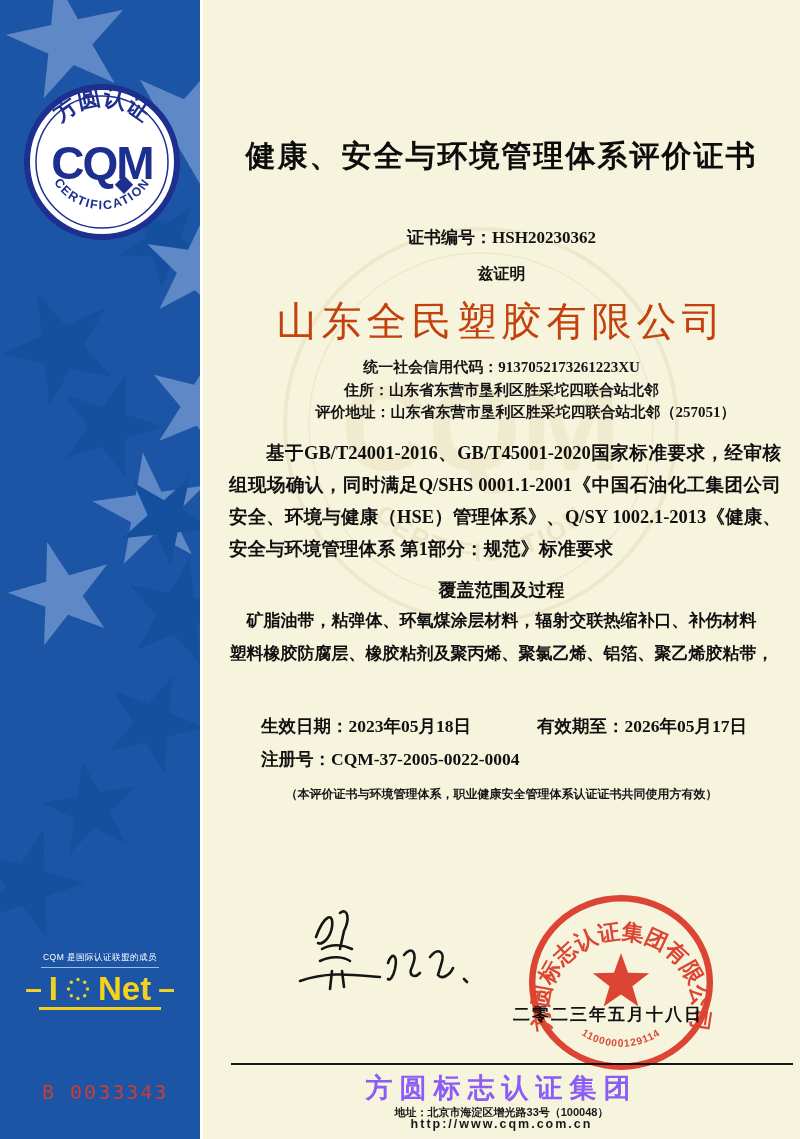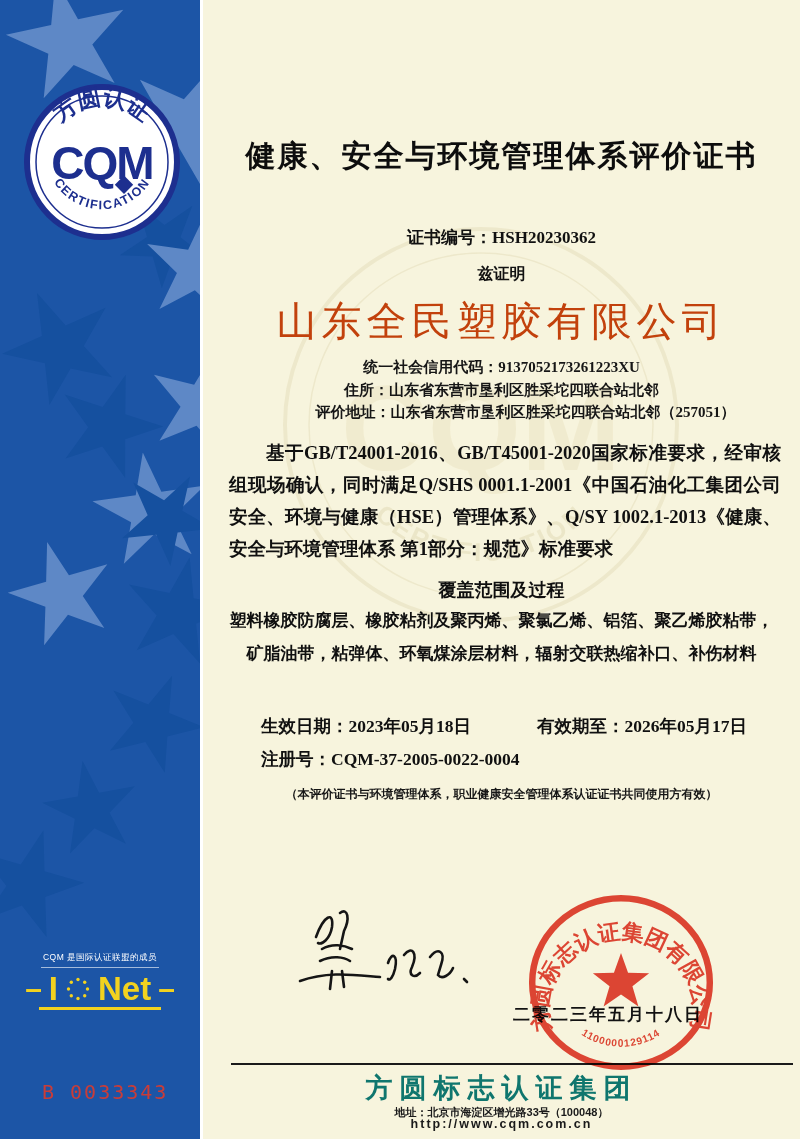--- a/index.html
+++ b/index.html
@@ -74,21 +74,21 @@
         font-weight:bold;font-size:12px;color:#161616;}
 
   .signature{position:absolute;left:85px;top:905px;width:200px;height:110px;}
   .issue-date{position:absolute;left:310px;top:1003px;font-weight:bold;font-size:17px;
         letter-spacing:2px;color:#121212;z-index:1;}
   .stamp{position:absolute;left:318px;top:890px;width:200px;height:185px;z-index:2;
          mix-blend-mode:multiply;}
 
   .footer-rule{position:absolute;left:28px;top:1063px;width:562px;height:2px;background:#1a1a1a;}
   .footer-org{position:absolute;left:0;top:1070px;width:100%;text-align:center;
-        font-weight:bold;font-size:27px;letter-spacing:7px;color:#0f766e;}
+        font-weight:bold;font-size:27px;letter-spacing:7px;color:#8b5cf6;}
   .footer-addr{position:absolute;left:0;top:1105px;width:100%;text-align:center;
         font-family:"Liberation Sans","DejaVu Sans",sans-serif;
         font-weight:bold;font-size:11px;color:#1a1a1a;}
   .footer-url{position:absolute;left:0;top:1117px;width:100%;text-align:center;
         font-family:"Liberation Sans","DejaVu Sans",sans-serif;
         font-weight:bold;font-size:12.5px;letter-spacing:2px;color:#1a1a1a;}
 </style>
 </head>
 <body>
 
@@ -179,22 +179,22 @@
     <div class="company">山东全民塑胶有限公司</div>
 
     <div class="credit">统一社会信用代码：9137052173261223XU</div>
     <div class="addr">住所：山东省东营市垦利区胜采坨四联合站北邻</div>
     <div class="evaladdr">评价地址：山东省东营市垦利区胜采坨四联合站北邻（257051）</div>
 
     <div class="basis">基于GB/T24001-2016、GB/T45001-2020国家标准要求，经审核组现场确认，同时满足Q/SHS 0001.1-2001《中国石油化工集团公司 安全、环境与健康（HSE）管理体系》、Q/SY 1002.1-2013《健康、安全与环境管理体系 第1部分：规范》标准要求</div>
 
     <div class="scope-title">覆盖范围及过程</div>
     <div class="scope">
+      <div>矿脂油带，粘弹体、环氧煤涂层材料，辐射交联热缩补口、补伤材料</div>
       <div>塑料橡胶防腐层、橡胶粘剂及聚丙烯、聚氯乙烯、铝箔、聚乙烯胶粘带，</div>
-      <div>矿脂油带，粘弹体、环氧煤涂层材料，辐射交联热缩补口、补伤材料</div>
     </div>
 
     <div class="dates">
       <div>
         <span>生效日期：</span><span>2023年05月18日</span>
       </div>
       <div class="right">
         <span>有效期至：</span><span>2026年05月17日</span>
       </div>
     </div>

